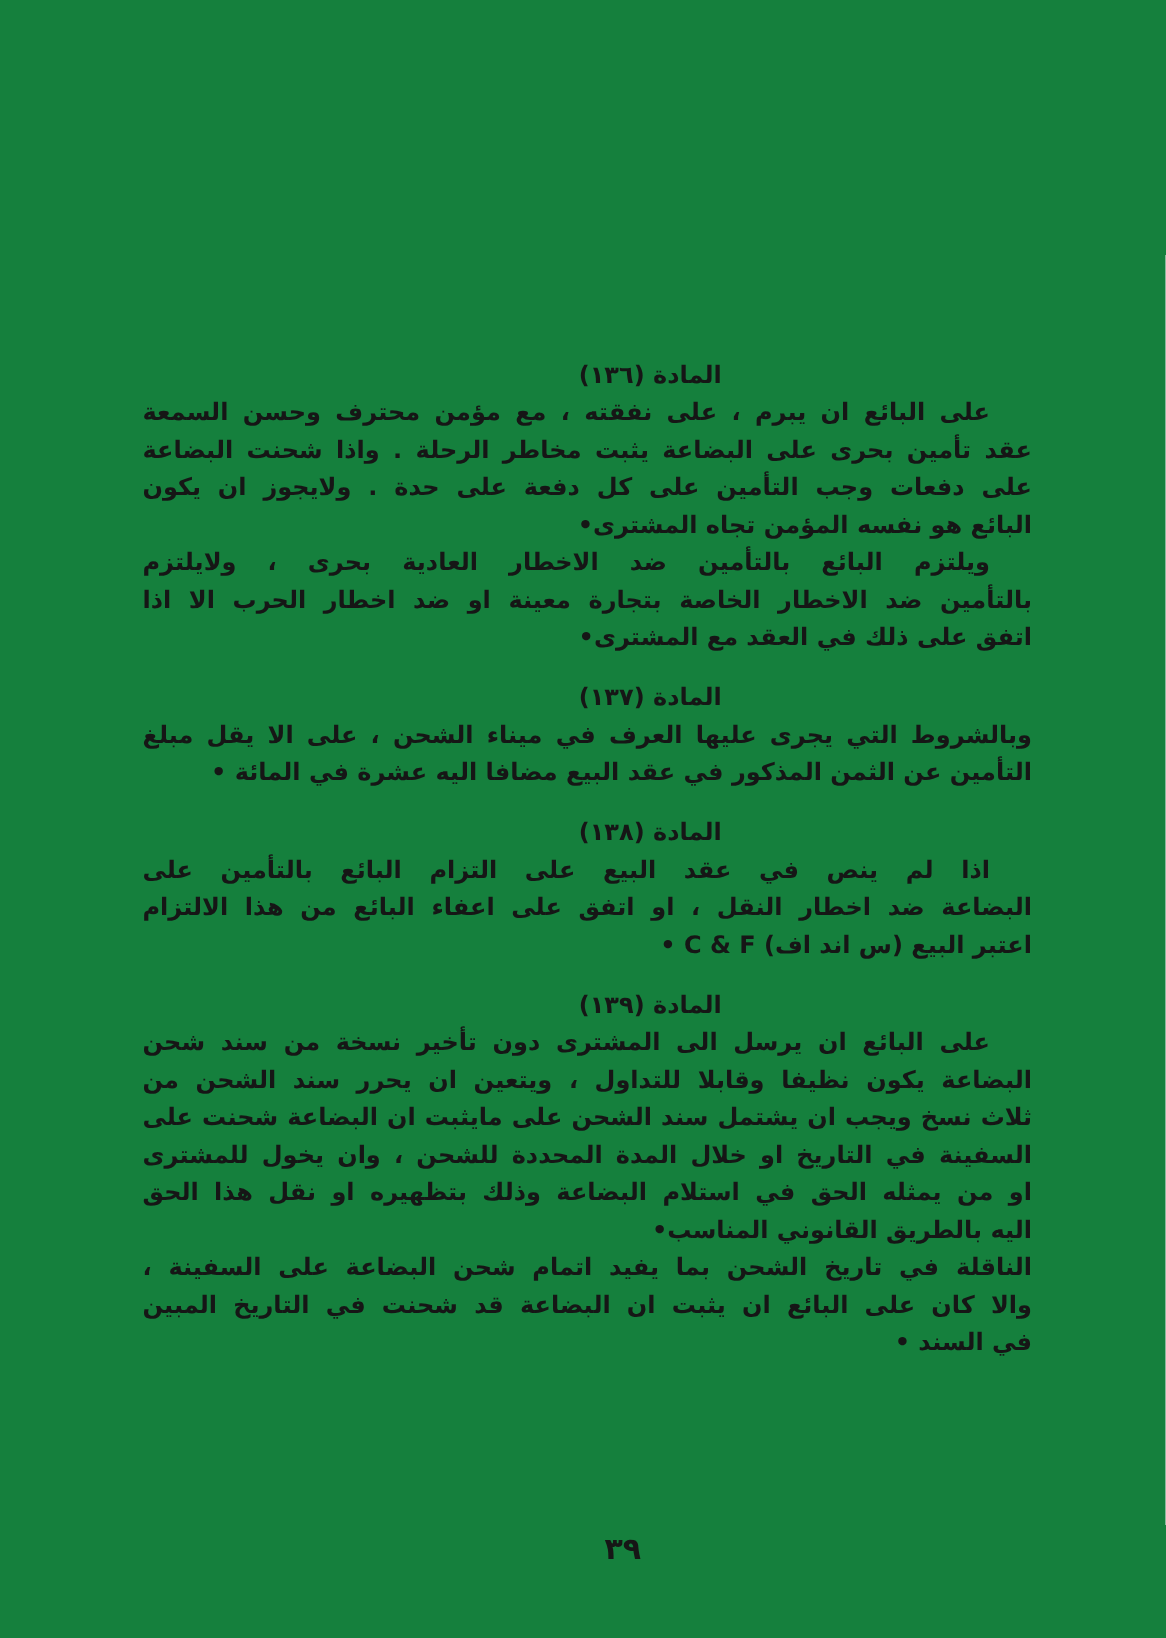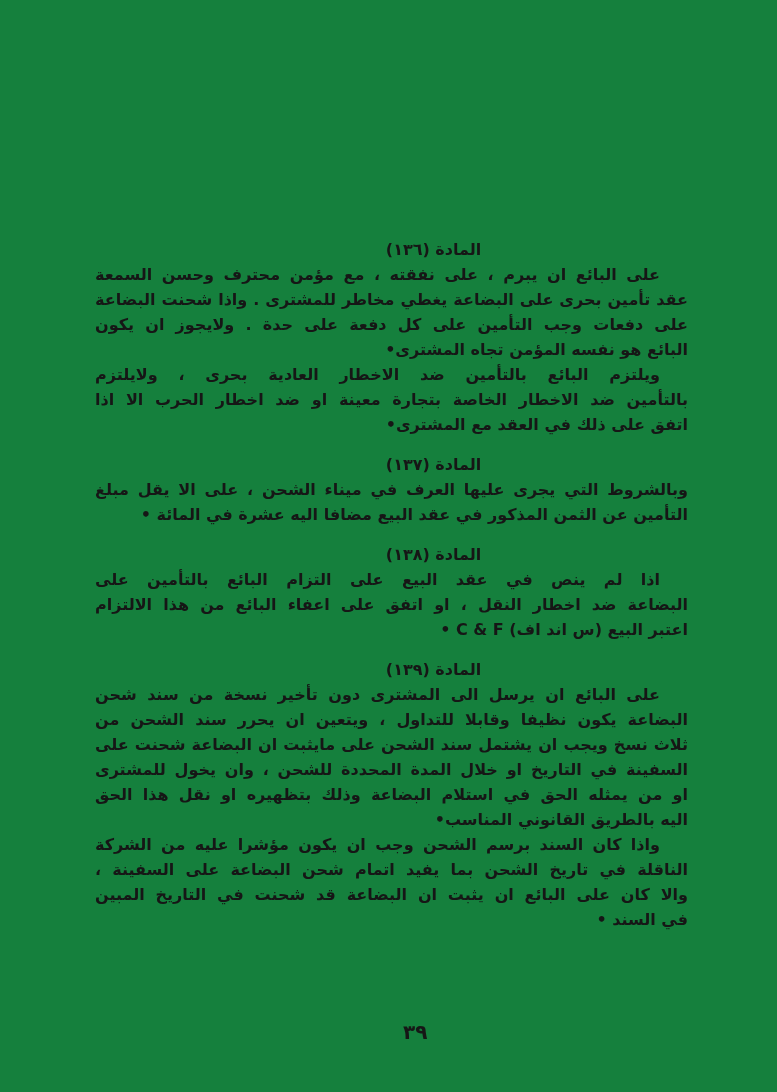--- a/index.html
+++ b/index.html
@@ -59,21 +59,21 @@
 </style>
 </head>
 <body>
 
 <div class="page">
   <div class="doc">
       <section class="article">
         <div class="article-heading">المادة (١٣٦)</div>
         <div class="paragraph">
           <div class="line first">على البائع ان يبرم ، على نفقته ، مع مؤمن محترف وحسن السمعة</div>
-          <div class="line">عقد تأمين بحرى على البضاعة يغطي مخاطر للمشترى . واذا شحنت البضاعة</div>
+          <div class="line">عقد تأمين بحرى على البضاعة يثبت مخاطر الرحلة . واذا شحنت البضاعة</div>
           <div class="line">على دفعات وجب التأمين على كل دفعة على حدة . ولايجوز ان يكون</div>
           <div class="line last">البائع هو نفسه المؤمن تجاه المشترى•</div>
         </div>
         <div class="paragraph">
           <div class="line first">ويلتزم البائع بالتأمين ضد الاخطار العادية بحرى ، ولايلتزم</div>
           <div class="line">بالتأمين ضد الاخطار الخاصة بتجارة معينة او ضد اخطار الحرب الا اذا</div>
           <div class="line last">اتفق على ذلك في العقد مع المشترى•</div>
         </div>
       </section>
       <section class="article">
@@ -95,21 +95,20 @@
         <div class="article-heading">المادة (١٣٩)</div>
         <div class="paragraph">
           <div class="line first">على البائع ان يرسل الى المشترى دون تأخير نسخة من سند شحن</div>
           <div class="line">البضاعة يكون نظيفا وقابلا للتداول ، ويتعين ان يحرر سند الشحن من</div>
           <div class="line">ثلاث نسخ ويجب ان يشتمل سند الشحن على مايثبت ان البضاعة شحنت على</div>
           <div class="line">السفينة في التاريخ او خلال المدة المحددة للشحن ، وان يخول للمشترى</div>
           <div class="line">او من يمثله الحق في استلام البضاعة وذلك بتظهيره او نقل هذا الحق</div>
           <div class="line last">اليه بالطريق القانوني المناسب•</div>
         </div>
         <div class="paragraph">
-          <div class="line first">واذا كان السند برسم الشحن وجب ان يكون مؤشرا عليه من الشركة</div>
           <div class="line">الناقلة في تاريخ الشحن بما يفيد اتمام شحن البضاعة على السفينة ،</div>
           <div class="line">والا كان على البائع ان يثبت ان البضاعة قد شحنت في التاريخ المبين</div>
           <div class="line last">في السند •</div>
         </div>
       </section>
     </div>
   <div class="page-number">٣٩</div>
 </div>
 
 </body></html>

